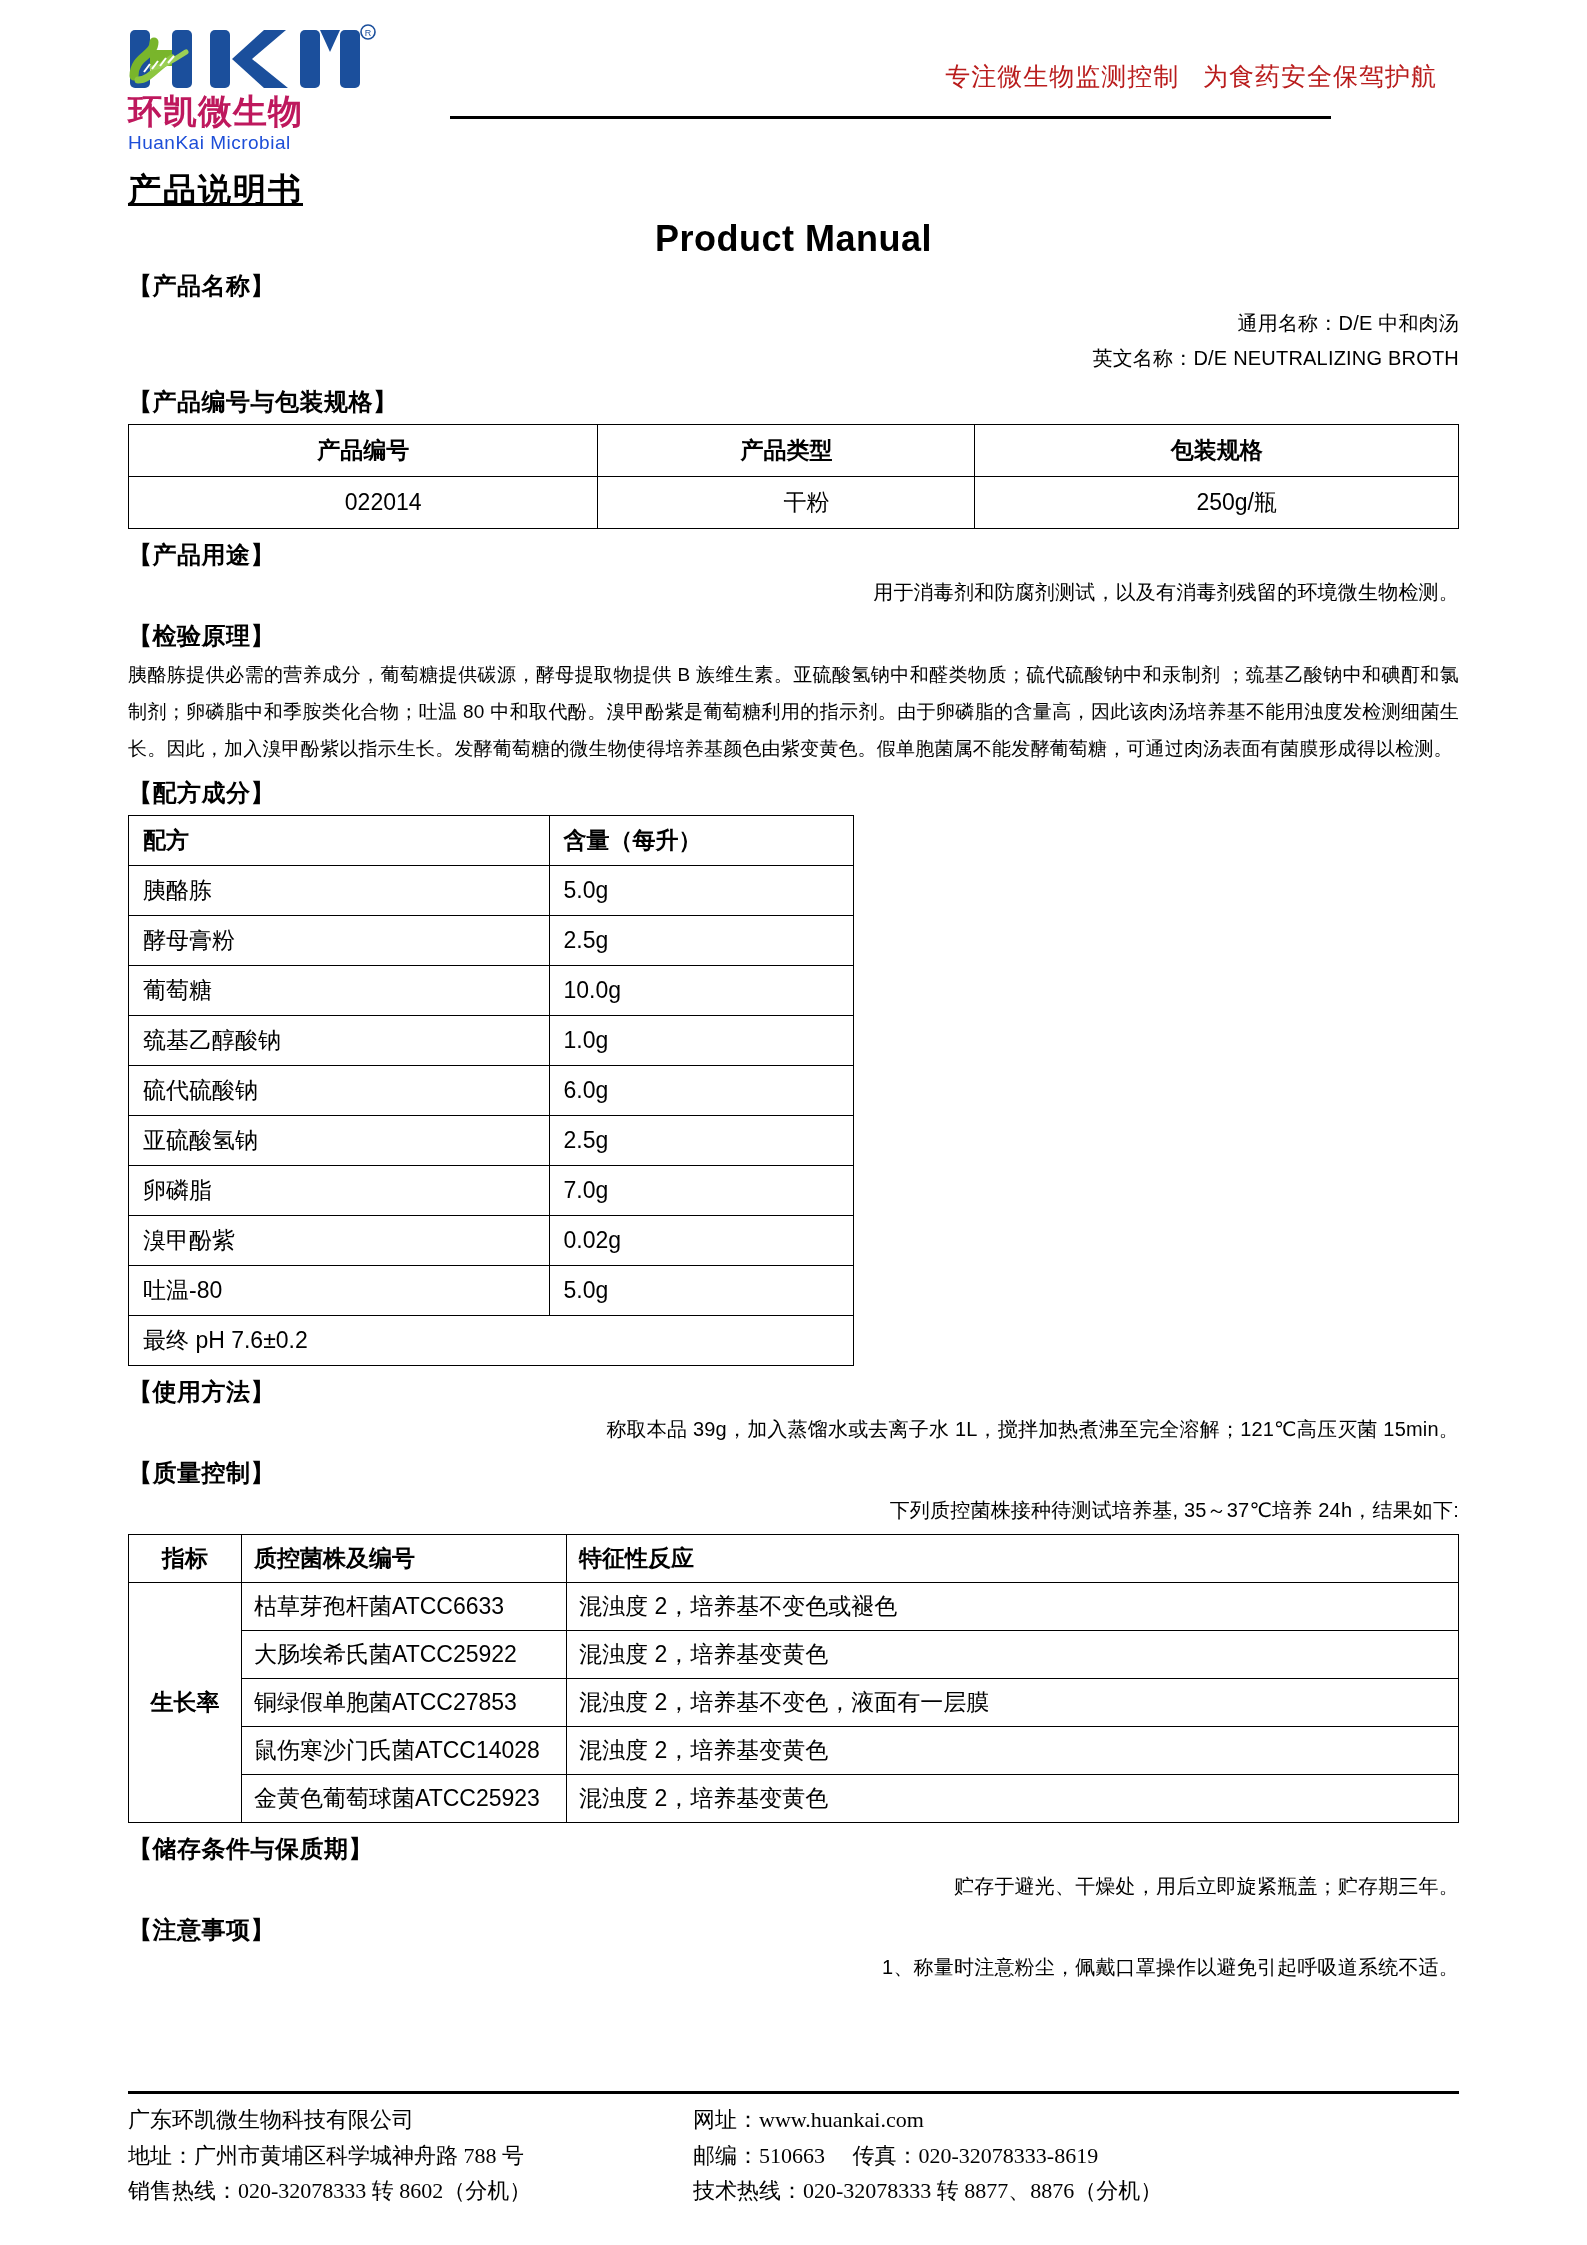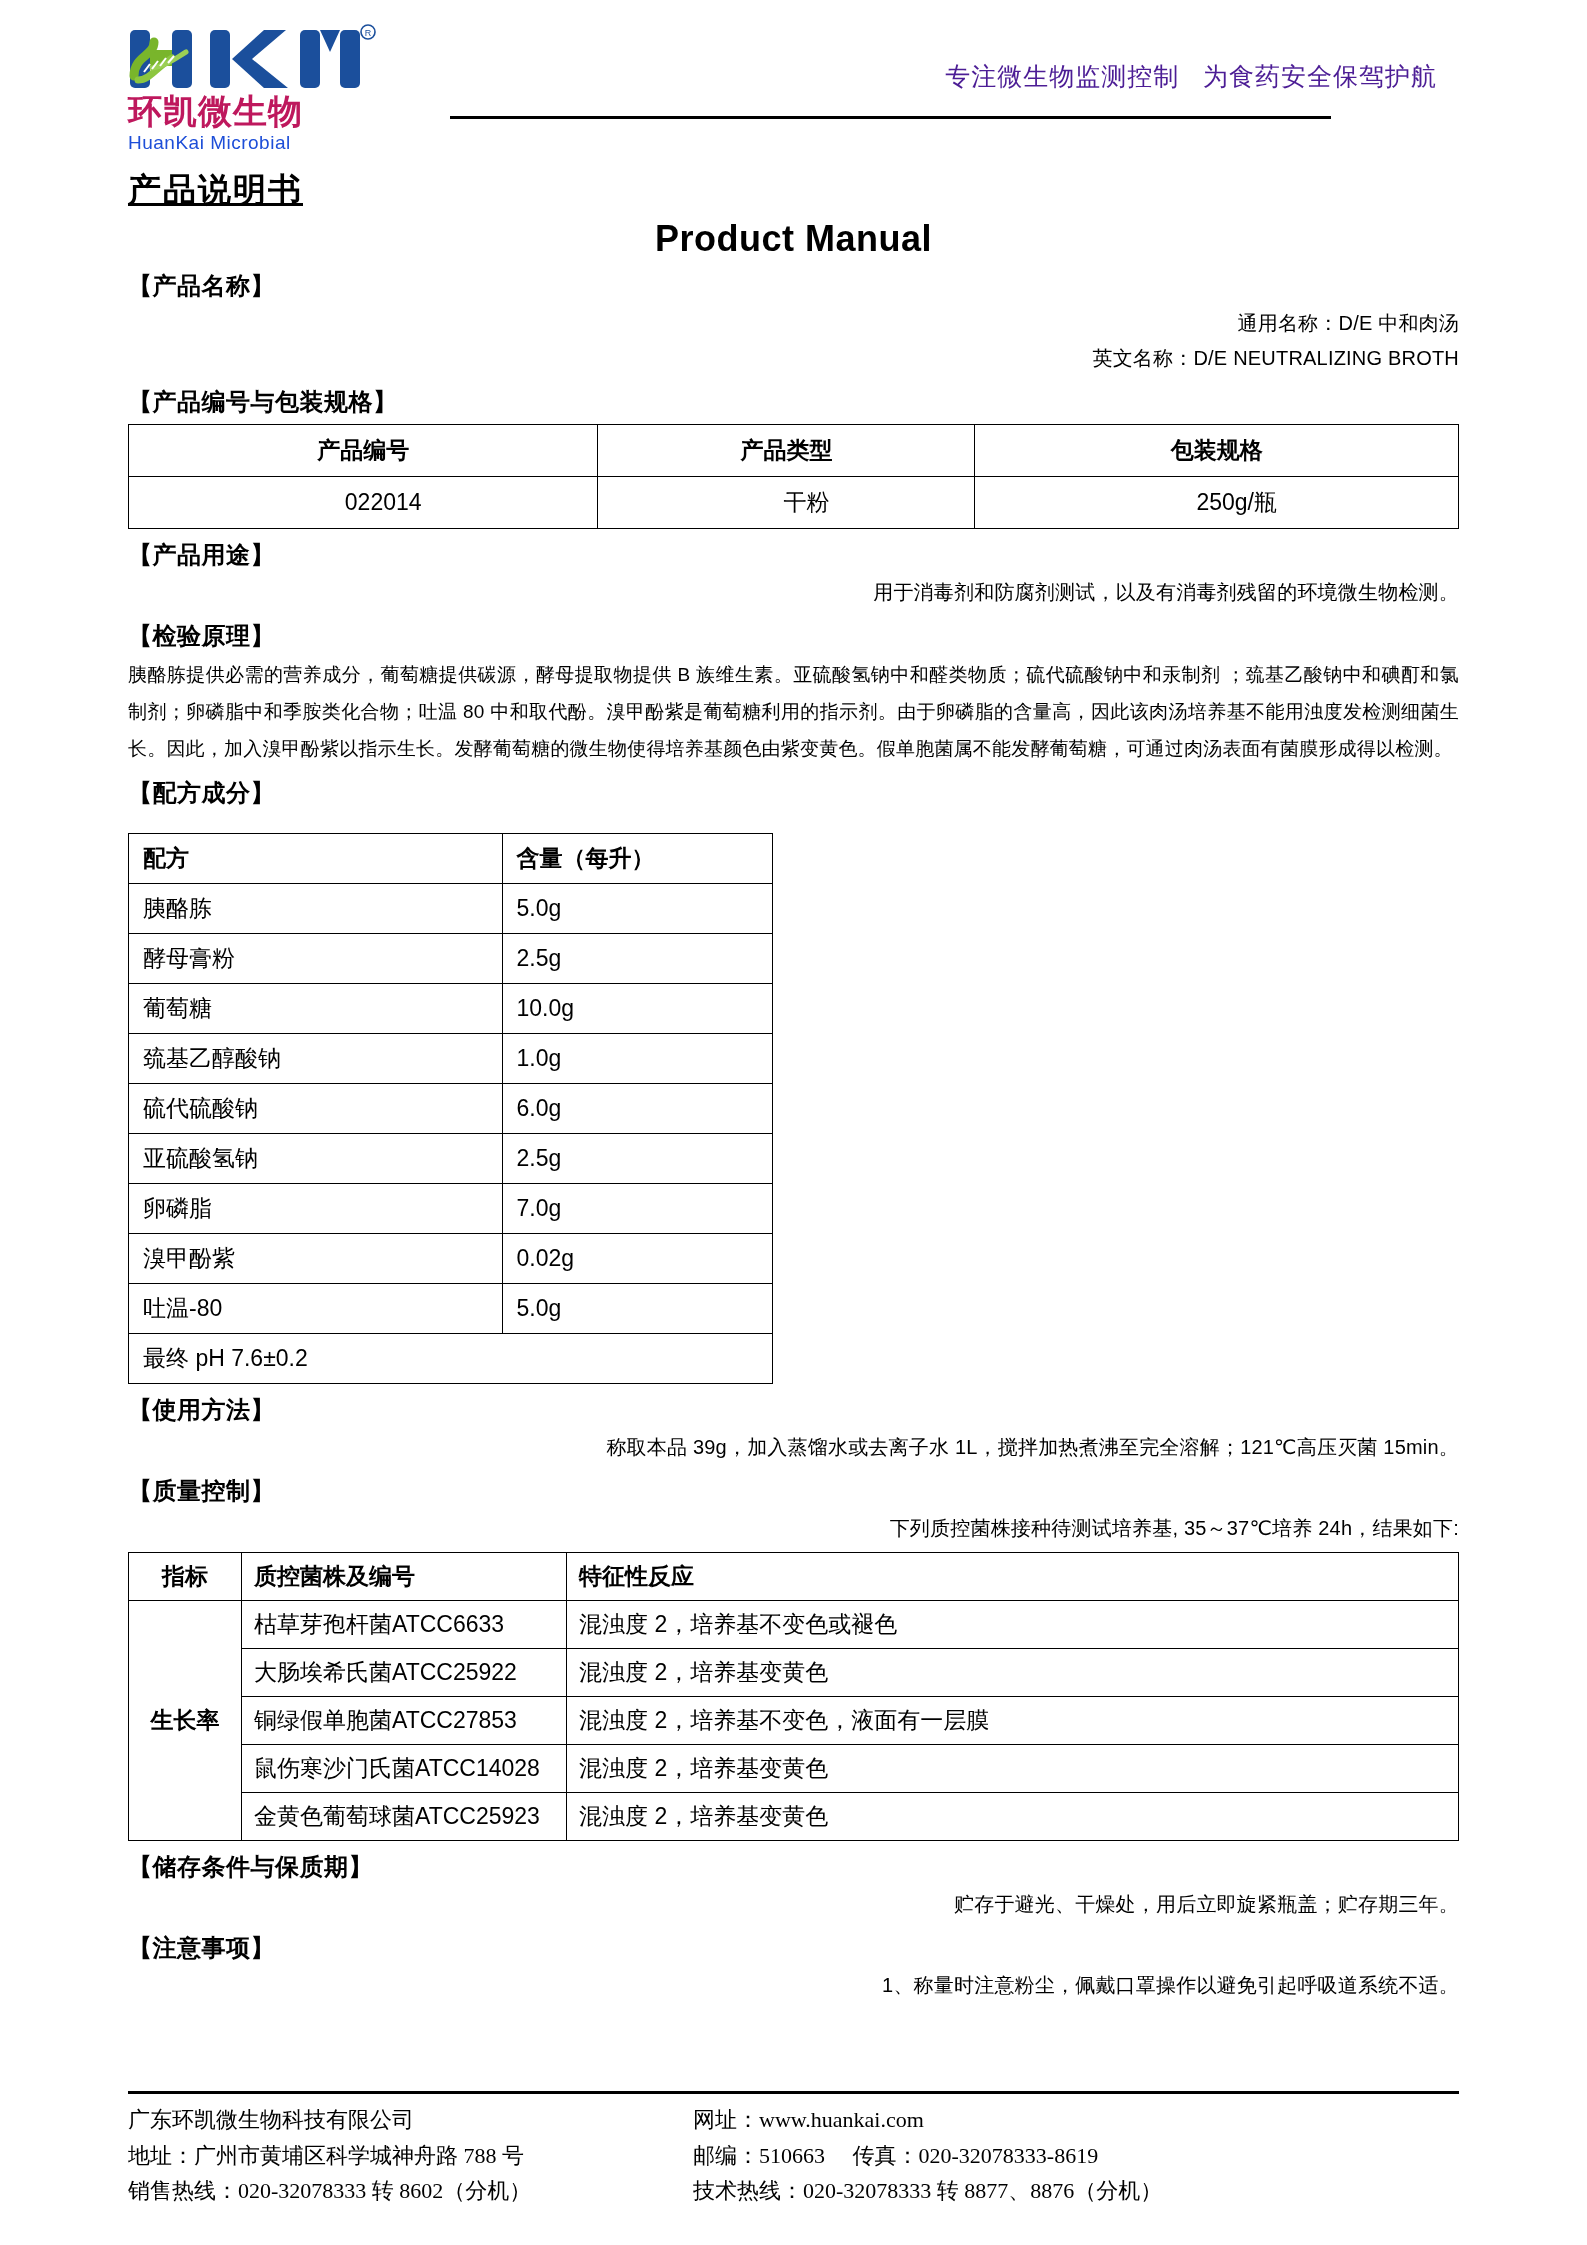--- a/index.html
+++ b/index.html
@@ -61,21 +61,21 @@
   }
   .slogan-block {
     flex: 1 1 auto;
     position: relative;
     padding-top: 60px;
   }
   .slogan {
     text-align: right;
     font-size: 25px;
     font-weight: normal;
-    color: #4c1d95;
+    color: #b91c1c;
     letter-spacing: 1px;
     padding-right: 22px;
     white-space: pre;
   }
   .header-rule-inner {
     position: absolute;
     left: 322px;
     right: 128px;
     top: 116px;
     border-top: 3px solid #000;
@@ -130,22 +130,22 @@
   }
   .tbl-spec th, .tbl-spec td {
     border: 1px solid #000;
     text-align: center;
     padding: 10px 4px;
   }
   .tbl-spec th { font-weight: bold; }
   .tbl-spec td { font-weight: normal; padding-left: 44px; }
 
   .tbl-formula {
-    width: 645px;
-    margin: 24px 0 4px 0;
+    width: 726px;
+    margin: 6px 0 4px 0;
   }
   .tbl-formula th, .tbl-formula td {
     border: 1px solid #000;
     text-align: left;
     padding: 9px 14px;
   }
   .tbl-formula th { font-weight: bold; }
   .tbl-formula .col-name { width: 58%; }
   .tbl-formula .ph-row td { }
 

